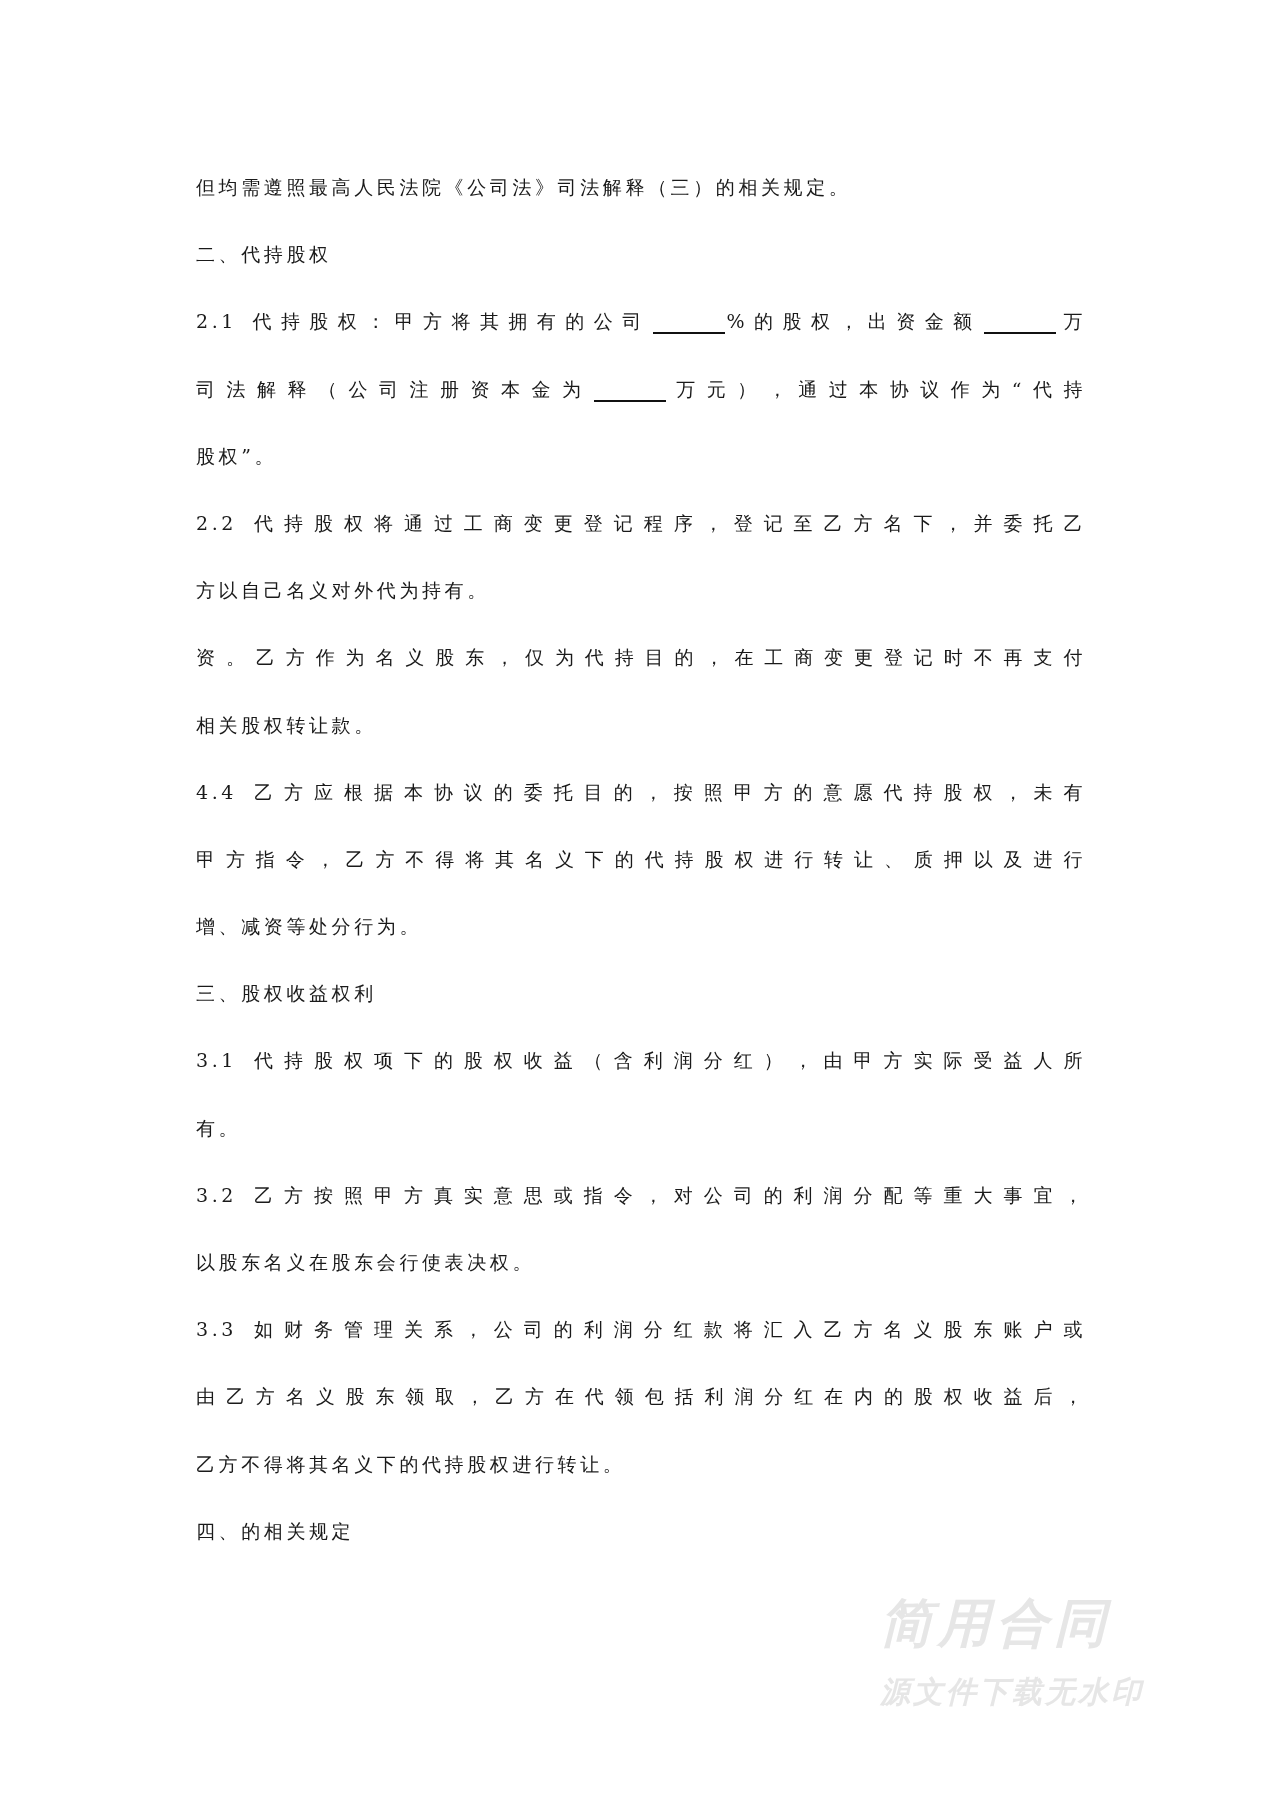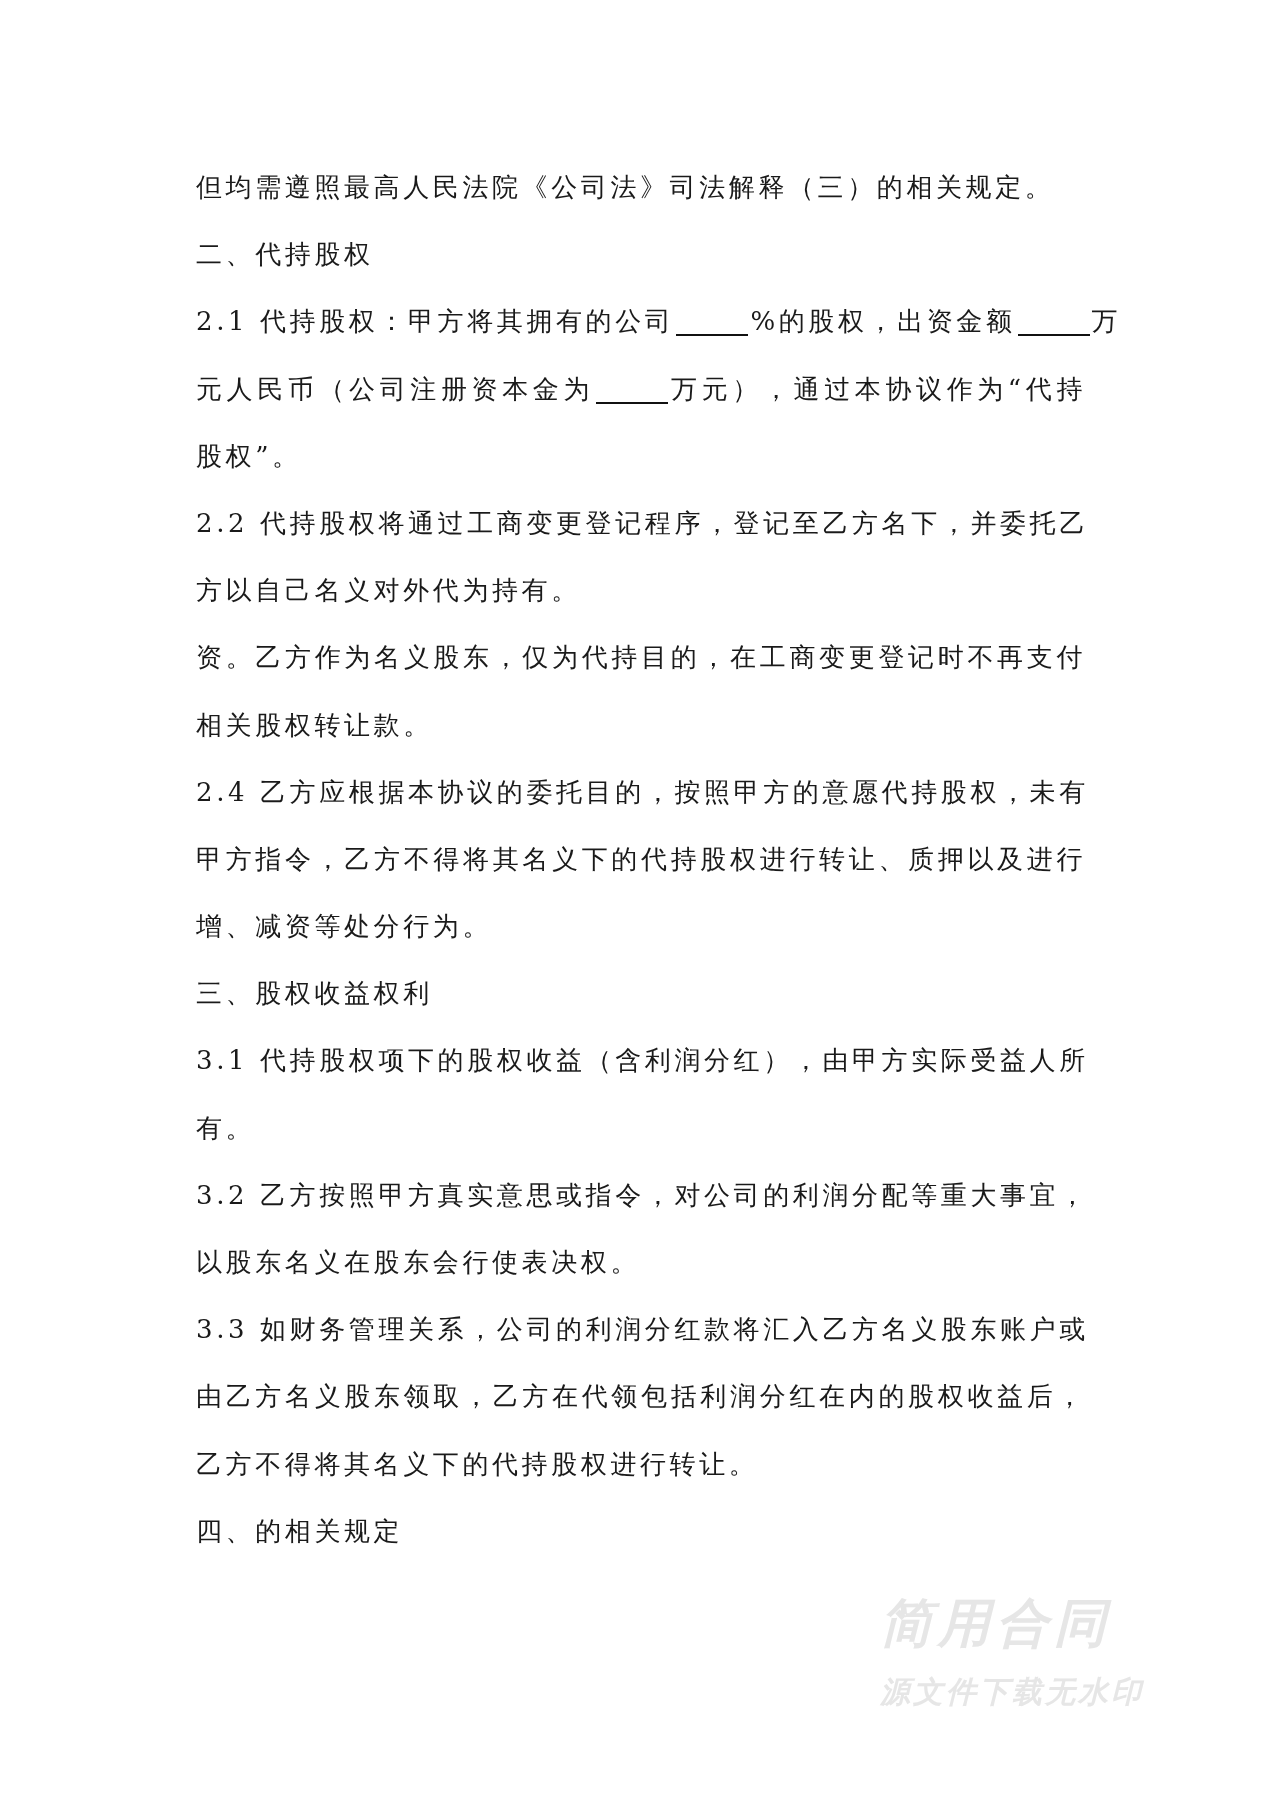--- a/index.html
+++ b/index.html
@@ -1,45 +1,45 @@
 <!DOCTYPE html>
 <html><head>
 <meta charset="utf-8">
 <style>
   html, body { margin: 0; padding: 0; background: #ffffff; }
   body { width: 1280px; height: 1810px; position: relative; overflow: hidden; }
   .page { position: absolute; left: 0; top: 0; width: 1280px; height: 1810px; background: #ffffff; }
   .text-block {
     position: absolute; left: 196px; top: 154px; width: 890px;
     font-family: "DejaVu Serif", "Liberation Serif", serif;
-    font-size: 26px; line-height: 67.2px; color: #1a1a1a;
+    font-size: 19px; line-height: 67.2px; color: #1a1a1a;
     letter-spacing: 3.6px;
   }
   .line { height: 67.2px; white-space: nowrap; }
   .line.justify { text-align: justify; text-align-last: justify; }
   .blank { display: inline-block; border-bottom: 2px solid #111; width: 72px; height: 26px; vertical-align: -6px; margin: 0 2px; }
   .watermark { position: absolute; left: 880px; top: 1588px; width: 300px; color: #e6e6e6; font-family: "DejaVu Sans", "Liberation Sans", sans-serif; font-weight: bold; font-style: italic; }
   .wm-main { font-size: 52px; line-height: 70px; letter-spacing: 6px; }
   .wm-sub { font-size: 30px; line-height: 36px; letter-spacing: 3px; margin-top: 16px; }
 </style>
 </head>
 <body>
 
 <div class="page">
   <div class="text-block">
     <div class="line"><span>但均需遵照最高人民法院《公司法》司法解释（三）的相关规定。</span></div>
     <div class="line"><span>二、代持股权</span></div>
     <div class="line justify"><span>2.1 代持股权：甲方将其拥有的公司</span><span class="blank"></span><span>%的股权，出资金额</span><span class="blank"></span><span>万</span></div>
-    <div class="line justify"><span>元人民币（公司注册资本金为</span><span class="blank"></span><span>万元），通过本协议作为“代持</span></div>
+    <div class="line justify"><span>司法解释（公司注册资本金为</span><span class="blank"></span><span>万元），通过本协议作为“代持</span></div>
     <div class="line"><span>股权”。</span></div>
     <div class="line justify"><span>2.2 代持股权将通过工商变更登记程序，登记至乙方名下，并委托乙</span></div>
     <div class="line"><span>方以自己名义对外代为持有。</span></div>
     <div class="line justify"><span>资。乙方作为名义股东，仅为代持目的，在工商变更登记时不再支付</span></div>
     <div class="line"><span>相关股权转让款。</span></div>
-    <div class="line justify"><span>2.4 乙方应根据本协议的委托目的，按照甲方的意愿代持股权，未有</span></div>
+    <div class="line justify"><span>4.4 乙方应根据本协议的委托目的，按照甲方的意愿代持股权，未有</span></div>
     <div class="line justify"><span>甲方指令，乙方不得将其名义下的代持股权进行转让、质押以及进行</span></div>
     <div class="line"><span>增、减资等处分行为。</span></div>
     <div class="line"><span>三、股权收益权利</span></div>
     <div class="line justify"><span>3.1 代持股权项下的股权收益（含利润分红），由甲方实际受益人所</span></div>
     <div class="line"><span>有。</span></div>
     <div class="line justify"><span>3.2 乙方按照甲方真实意思或指令，对公司的利润分配等重大事宜，</span></div>
     <div class="line"><span>以股东名义在股东会行使表决权。</span></div>
     <div class="line justify"><span>3.3 如财务管理关系，公司的利润分红款将汇入乙方名义股东账户或</span></div>
     <div class="line justify"><span>由乙方名义股东领取，乙方在代领包括利润分红在内的股权收益后，</span></div>
     <div class="line"><span>乙方不得将其名义下的代持股权进行转让。</span></div>

